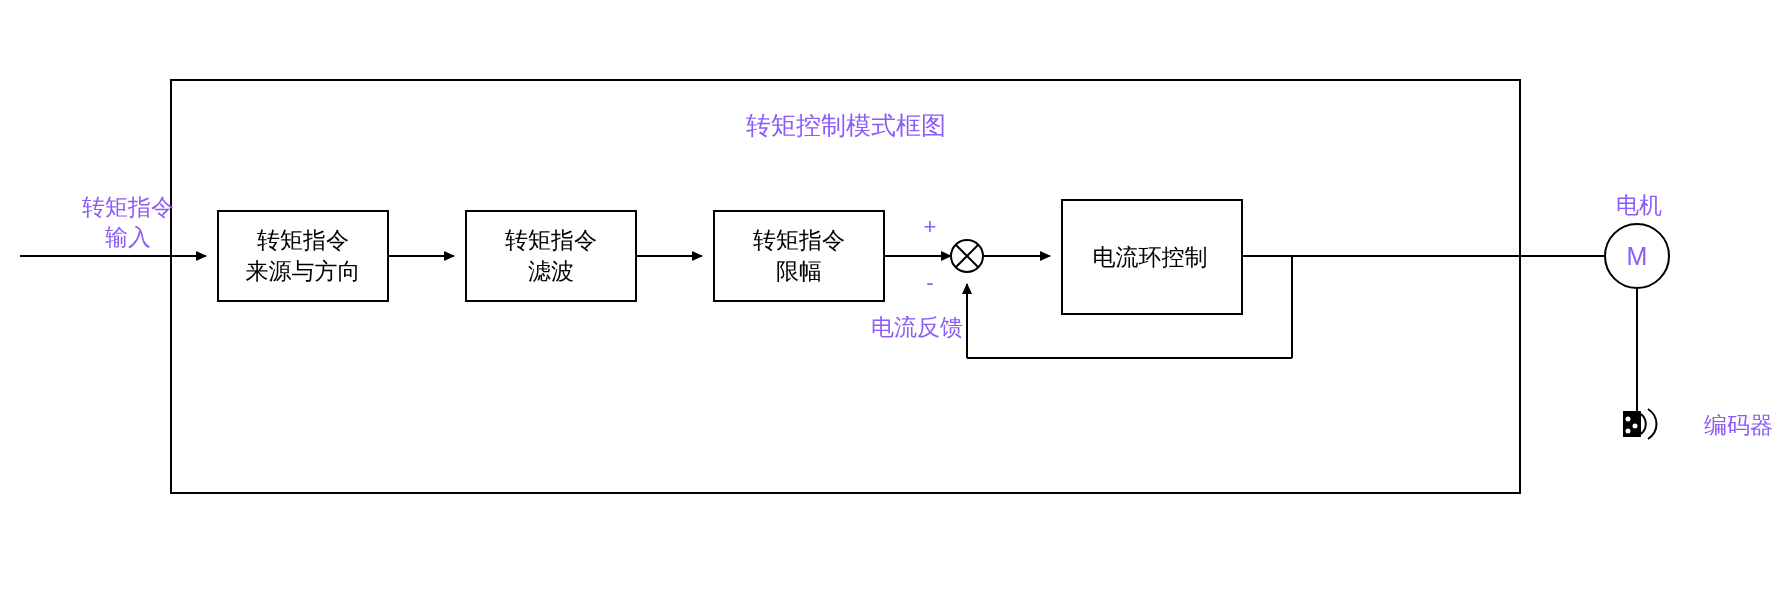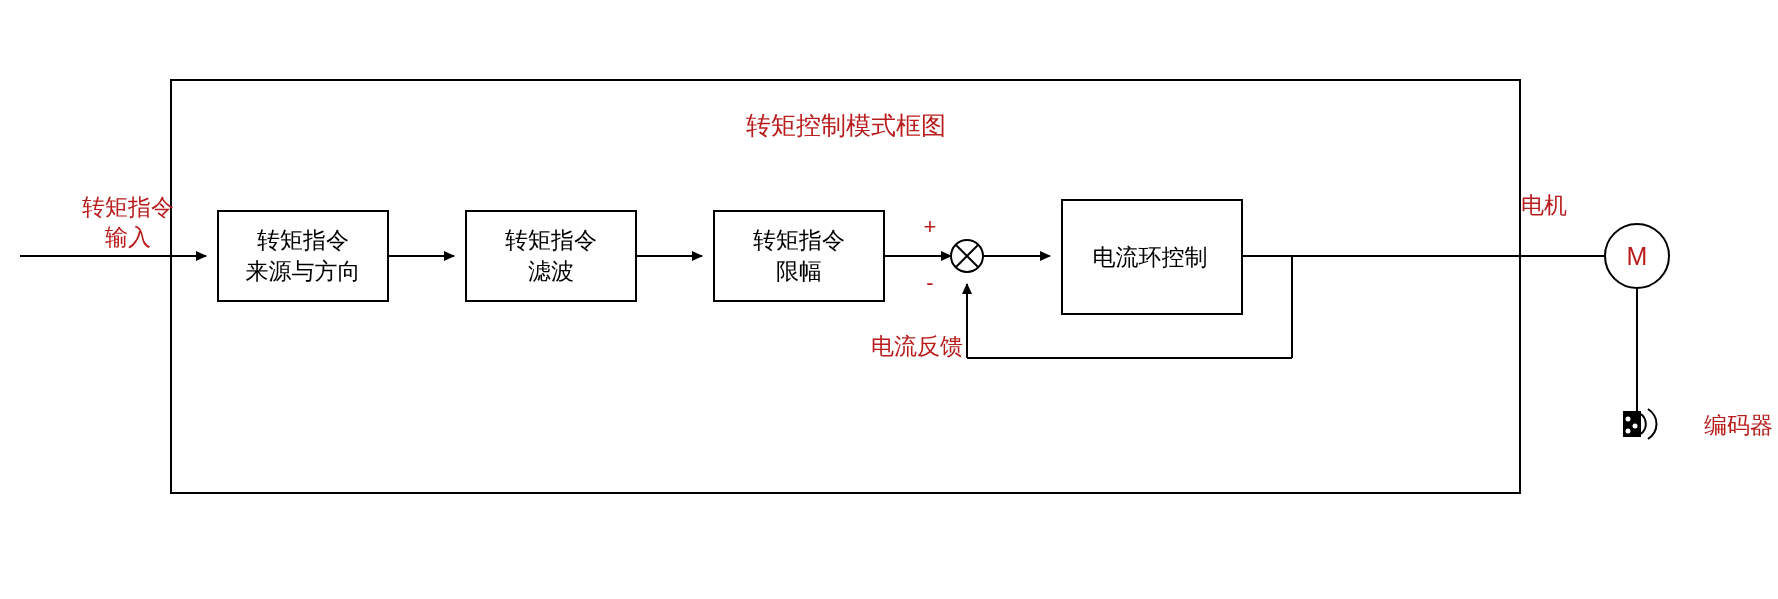--- a/index.html
+++ b/index.html
@@ -19,21 +19,21 @@
   }
   .svg-layer {
     position: absolute;
     left: 0;
     top: 0;
     width: 1778px;
     height: 599px;
   }
   .lbl {
     position: absolute;
-    color: #b91c1c;
+    color: #8b5cf6;
     font-size: 23px;
     line-height: 30px;
     text-align: center;
     white-space: pre;
     user-select: none;
   }
   .box-label {
     position: absolute;
     display: flex;
     align-items: center;
@@ -120,20 +120,20 @@
 来源与方向</div>
   <div class="box-label" style="left:466px; top:211px; width:170px; height:90px;">转矩指令
 滤波</div>
   <div class="box-label" style="left:714px; top:211px; width:170px; height:90px;">转矩指令
 限幅</div>
   <div class="box-label" style="left:1062px; top:200px; width:176px; height:114px;">电流环控制</div>
 
   <div class="lbl sign" style="left:910px; top:212px; width:40px;">+</div>
   <div class="lbl sign" style="left:910px; top:268px; width:40px;">-</div>
 
-  <div class="lbl" style="left:847px; top:312px; width:140px;margin-top:19px;">电流反馈</div>
+  <div class="lbl" style="left:847px; top:312px; width:140px;">电流反馈</div>
 
-  <div class="lbl" style="left:1484px; top:190px; width:120px;">电机</div>
+  <div class="lbl" style="left:1579px; top:190px; width:120px;">电机</div>
   <div class="lbl motor-letter" style="left:1607px; top:241px; width:60px;">M</div>
 
   <div class="lbl" style="left:1663px; top:410px; width:110px; text-align:right;">编码器</div>
 
 </div>
 
 </body></html>

